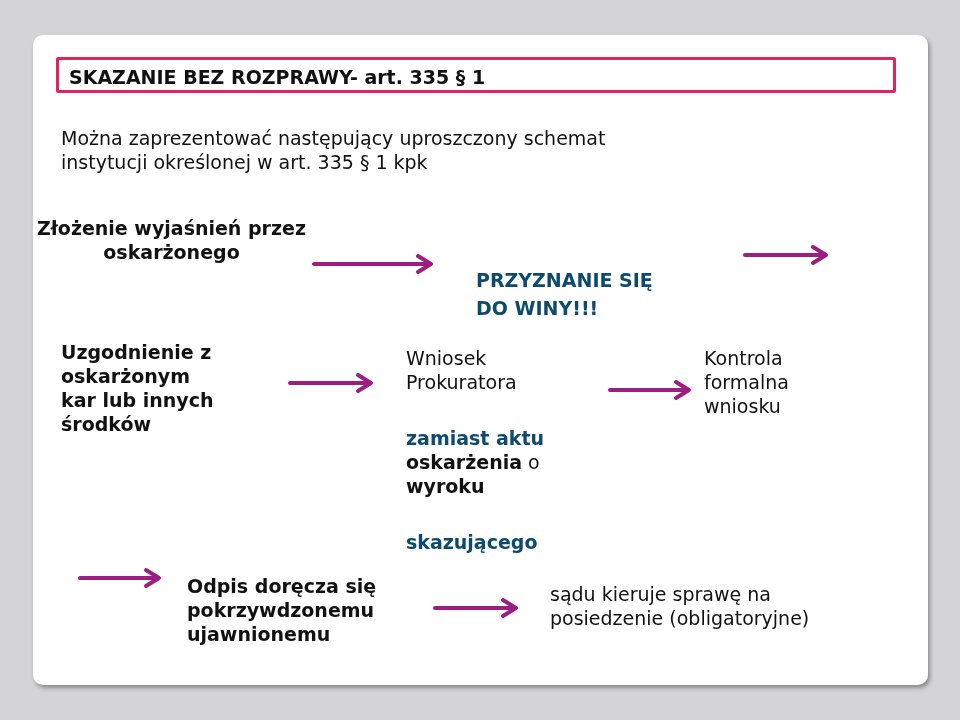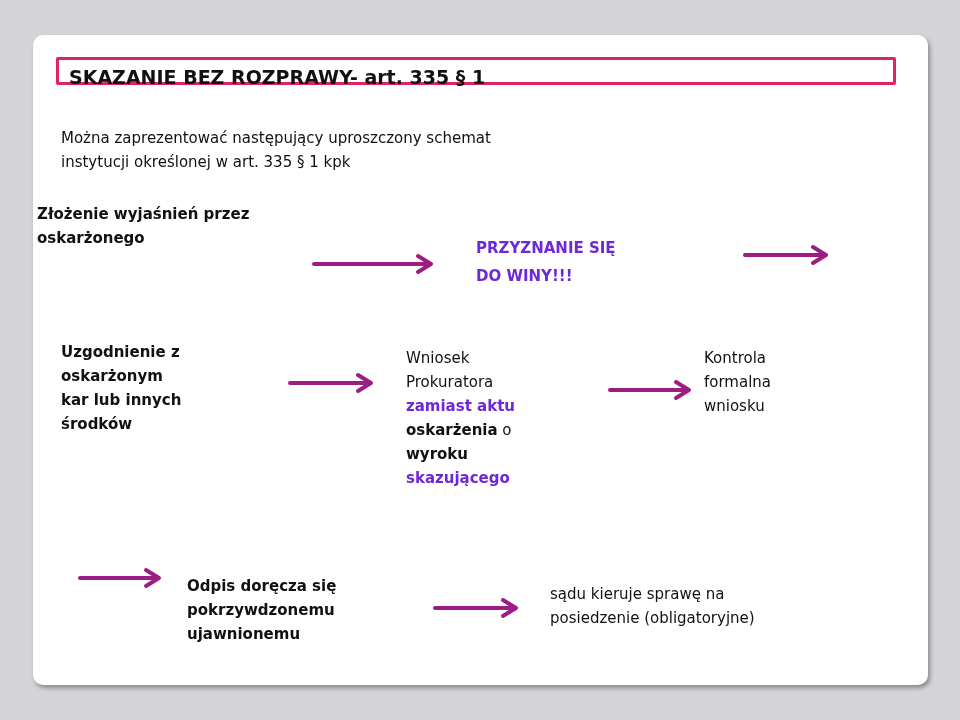--- a/index.html
+++ b/index.html
@@ -6,49 +6,49 @@
   body {
     width: 960px; height: 720px; background: #d4d3d6; position: relative; overflow: hidden;
     font-family: "DejaVu Sans", "Liberation Sans", sans-serif;
   }
   .slide {
     position: absolute; left: 33px; top: 35px; width: 895px; height: 650px;
     background: #ffffff; border-radius: 10px;
     box-shadow: 2px 3px 4px rgba(0,0,0,0.35);
   }
   .title-box {
-    position: absolute; left: 56px; top: 57px; width: 840px; height: 28px;
+    position: absolute; left: 56px; top: 57px; width: 840px; height: 36px;
     border: 3px solid #e0245e; border-radius: 2px; box-sizing: border-box;
   }
   .title-text {
     position: absolute; left: 10px; top: 6px; font-size: 19px; font-weight: bold; color: #111;
     white-space: nowrap;
   }
-  .t { position: absolute; color: #111; line-height: 24px; font-size: 15px; }
+  .t { position: absolute; color: #111; line-height: 24px; font-size: 19px; }
   .b { font-weight: bold; }
-  .red { color: #6d28d9; }
+  .red { color: #0c4a6e; margin-top: 32px; }
   .arrow { position: absolute; height: 20px; }
   .arrow svg { display: block; overflow: visible; }
   .line { display: block; white-space: nowrap; }
 </style>
 </head>
 <body>
 
 <div class="slide"></div>
 
 <div class="title-box">
   <span class="title-text">SKAZANIE BEZ ROZPRAWY- art. 335 § 1</span>
 </div>
 
 <div class="t" style="left:61px; top:126px;">
   <span class="line">Można zaprezentować następujący uproszczony schemat</span>
   <span class="line">instytucji określonej w art. 335 § 1 kpk</span>
 </div>
 
-<div class="t b" style="left:37px; top:202px;">
+<div class="t b" style="left:37px; top:216px;text-align:center;">
   <span class="line">Złożenie wyjaśnień przez</span>
   <span class="line">oskarżonego</span>
 </div>
 
 <div class="t b red" style="left:476px; top:234px; line-height:28px;">
   <span class="line">PRZYZNANIE SIĘ</span>
   <span class="line">DO WINY!!!</span>
 </div>
 
 <div class="t b" style="left:61px; top:340px;">

